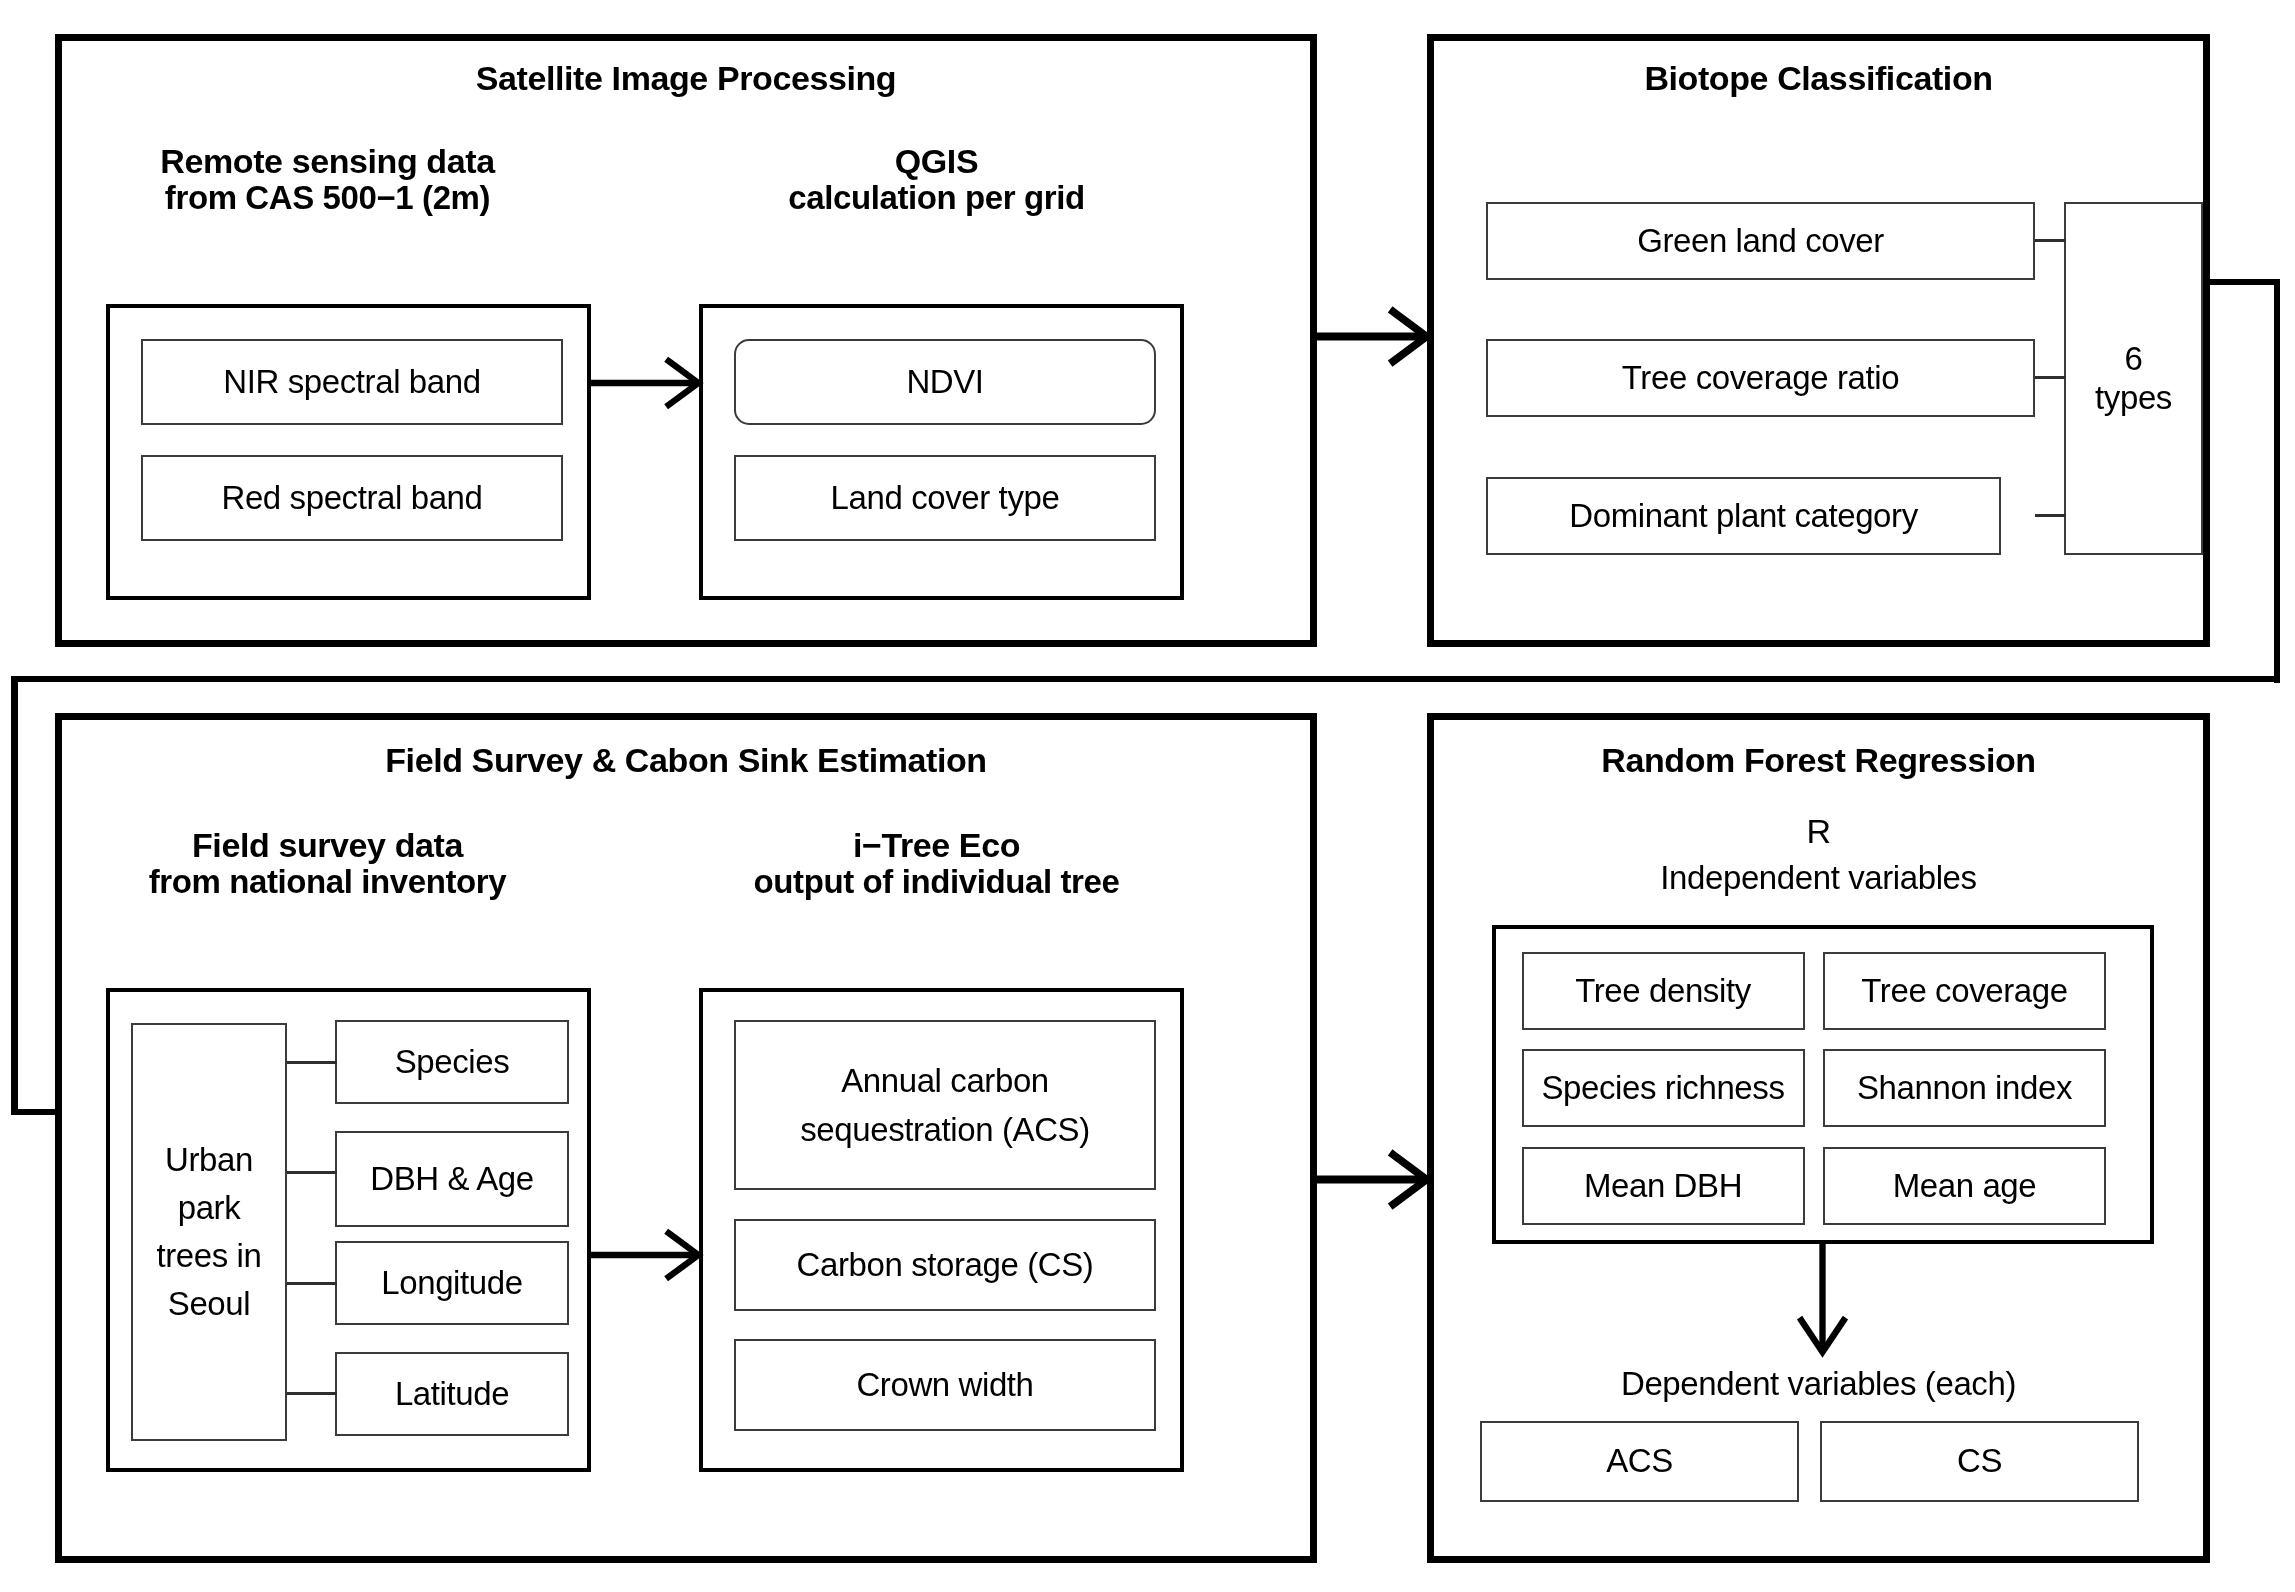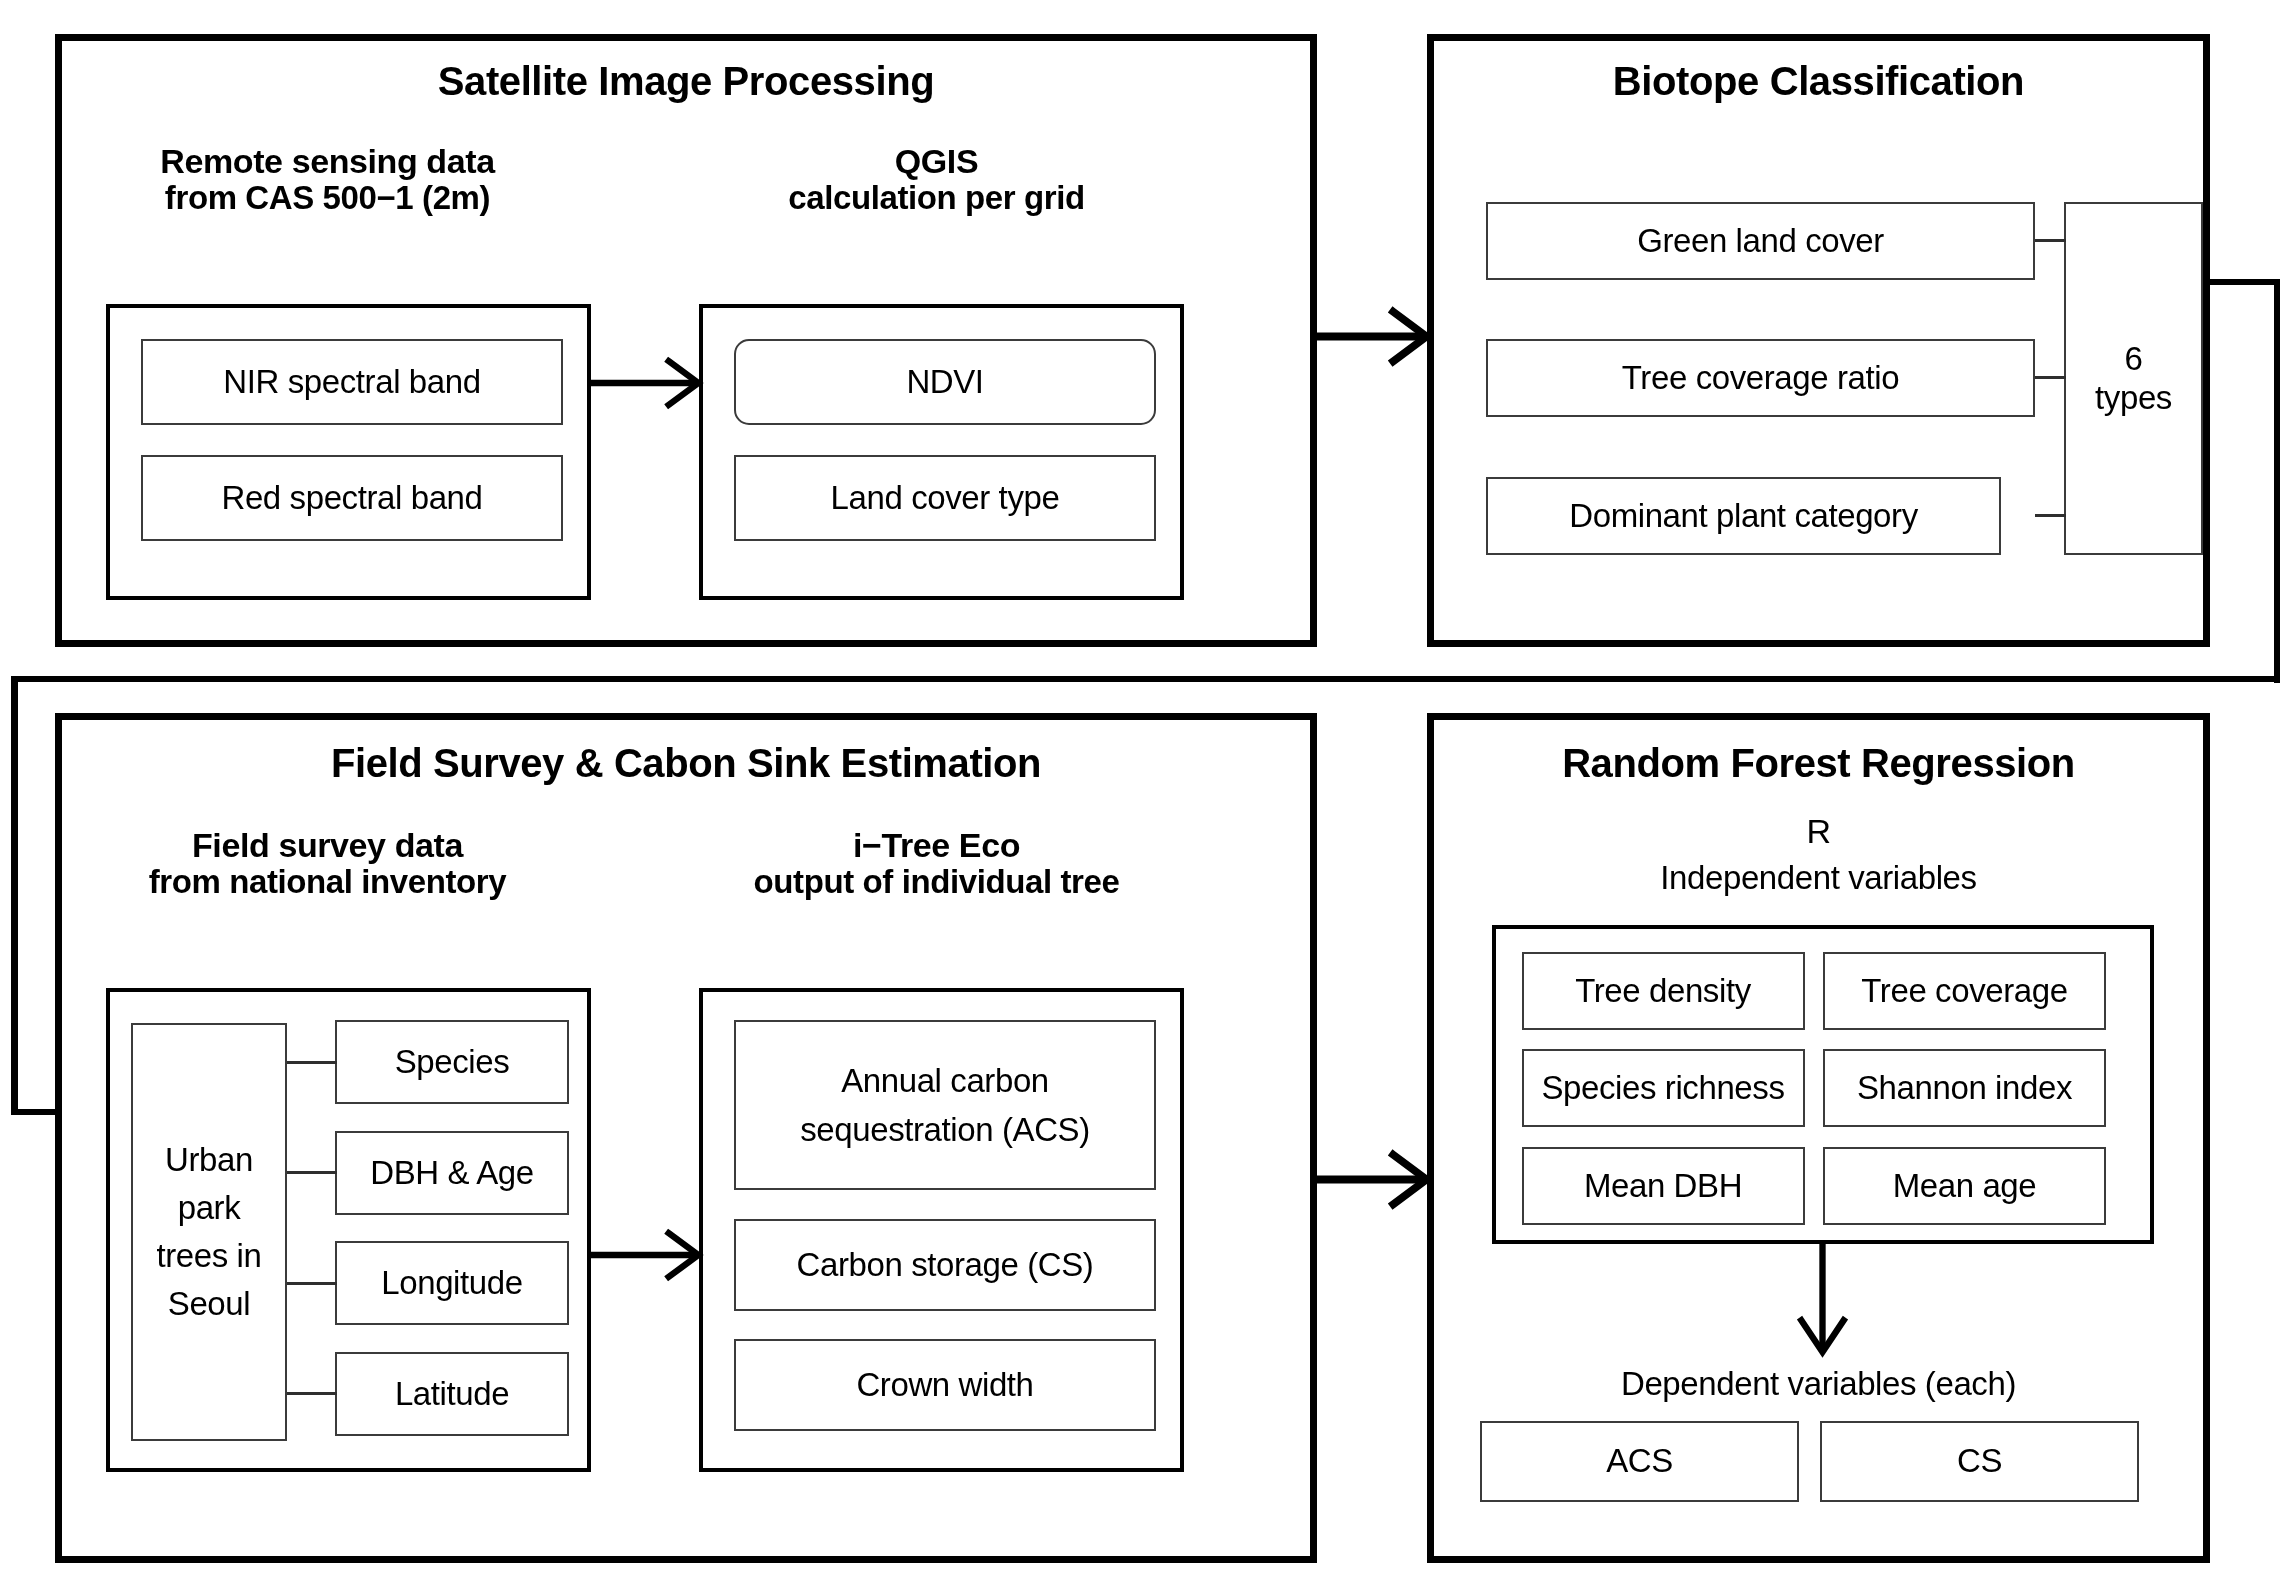--- a/index.html
+++ b/index.html
@@ -5,21 +5,21 @@
   html,body{margin:0;padding:0;background:#ffffff;}
   body{font-family:"Liberation Sans","DejaVu Sans",sans-serif;color:#000;}
   #root{position:relative;width:2295px;height:1593px;background:#fff;overflow:hidden;}
 
   
   .panel{position:absolute;box-sizing:border-box;border:7px solid #000;background:#fff;}
 
   .panel-title{
     position:absolute;left:0;right:0;text-align:center;
     font-weight:bold;letter-spacing:-0.4px;
-    font-size:40px;line-height:1;color:#000;
+    font-size:34px;line-height:1;color:#000;
   }
 
   .col-head{
     position:absolute;text-align:center;line-height:1.12;color:#000;
   }
   .col-head .h1{font-weight:bold;font-size:34px;display:block;letter-spacing:-0.4px;}
   .col-head .h2{font-weight:bold;font-size:33px;display:block;letter-spacing:-0.4px;}
 
   
   .group{position:absolute;box-sizing:border-box;border:4.2px solid #000;background:#fff;}
@@ -127,21 +127,21 @@
     <div class="group" style="left:44px;top:268px;width:485px;height:484px;">
 
       <div class="box multi" style="left:21px;top:31px;width:156px;height:418px;line-height:1.45;">
         <span>Urban</span>
         <span>park</span>
         <span>trees in</span>
         <span>Seoul</span>
       </div>
 
       <div class="box" style="left:225px;top:28px;width:234px;height:84px;">Species</div>
-      <div class="box" style="left:225px;top:139px;width:234px;height:84px;">DBH &amp; Age</div>
+      <div class="box" style="left:225px;top:139px;width:234px;height:96px;">DBH &amp; Age</div>
       <div class="box" style="left:225px;top:249px;width:234px;height:84px;">Longitude</div>
       <div class="box" style="left:225px;top:360px;width:234px;height:84px;">Latitude</div>
 
       <div class="thinline" style="left:177px;top:69px;width:50px;height:2.8px;"></div>
       <div class="thinline" style="left:177px;top:179px;width:50px;height:2.8px;"></div>
       <div class="thinline" style="left:177px;top:290px;width:50px;height:2.8px;"></div>
       <div class="thinline" style="left:177px;top:400px;width:50px;height:2.8px;"></div>
     </div>
 
     <div class="group" style="left:637px;top:268px;width:485px;height:484px;">

